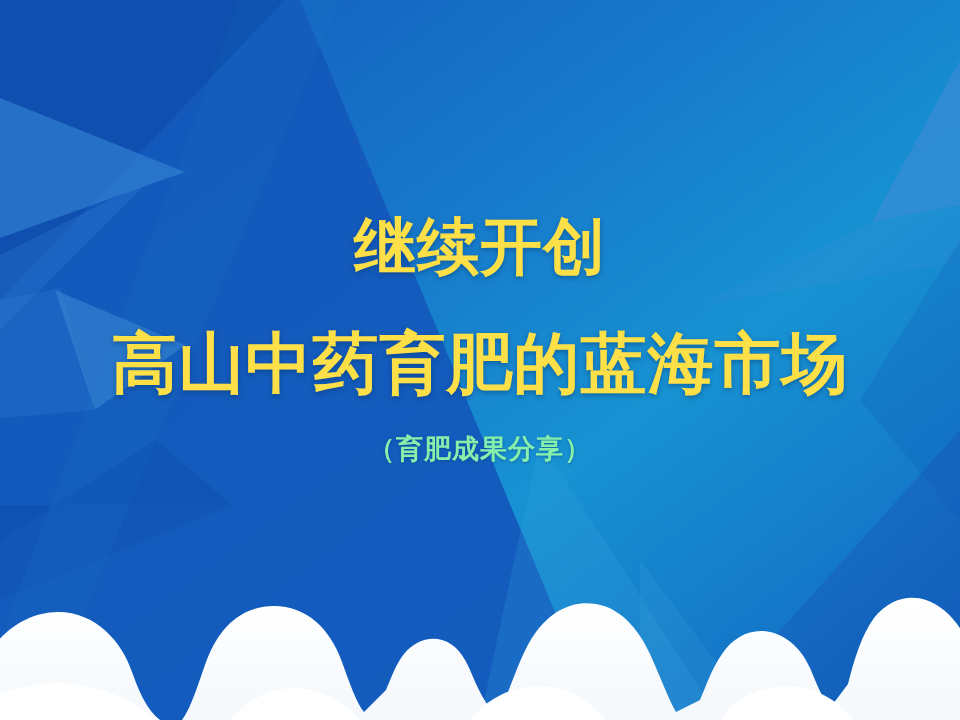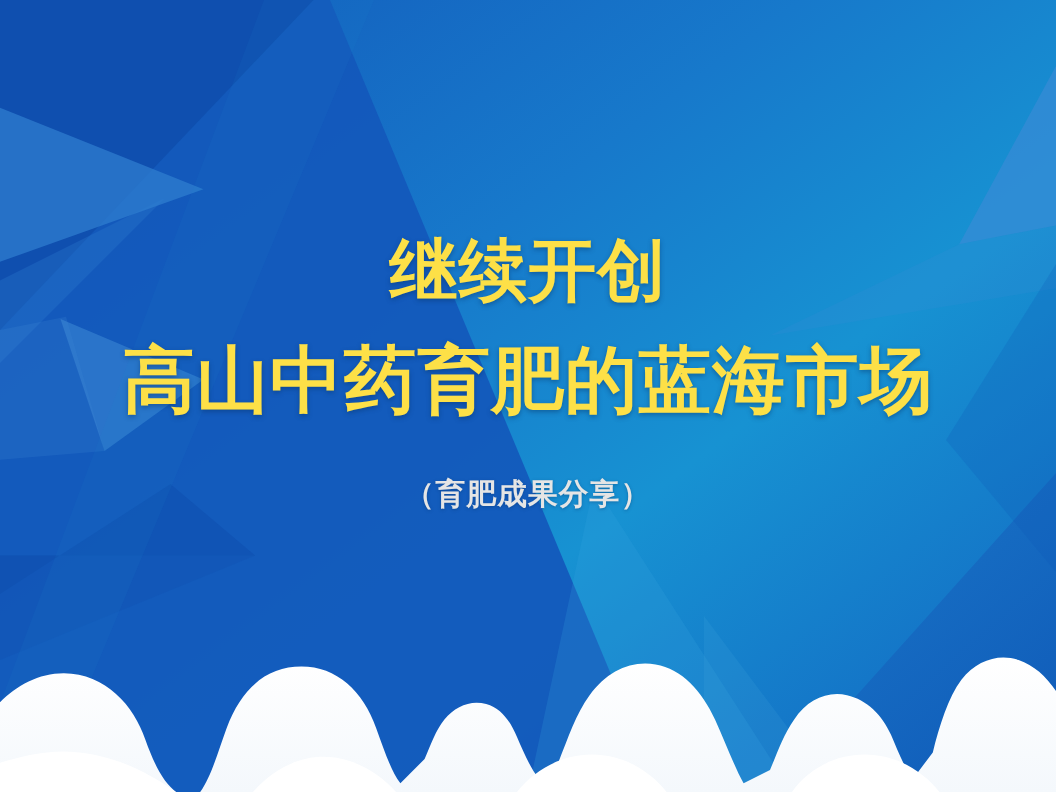--- a/index.html
+++ b/index.html
@@ -38,31 +38,31 @@
     letter-spacing: 1px;
     white-space: nowrap;
     text-shadow: 0 2px 5px rgba(6, 48, 100, 0.45);
   }
   #title-line-1 {
     top: 212px;
     font-size: 62px;
     line-height: 70px;
   }
   #title-line-2 {
-    top: 308px;
+    top: 326px;
     font-size: 66px;
     line-height: 74px;
   }
   #subtitle {
     position: absolute;
     top: 432px;
     left: 0;
     width: 960px;
     text-align: center;
-    color: #e5e5e5;
+    color: #86efac;
     font-size: 27px;
     font-weight: bold;
     line-height: 34px;
     letter-spacing: 1px;
     white-space: nowrap;
     text-shadow: 0 1px 3px rgba(6, 48, 100, 0.40);
   }
 </style>
 </head>
 <body>

